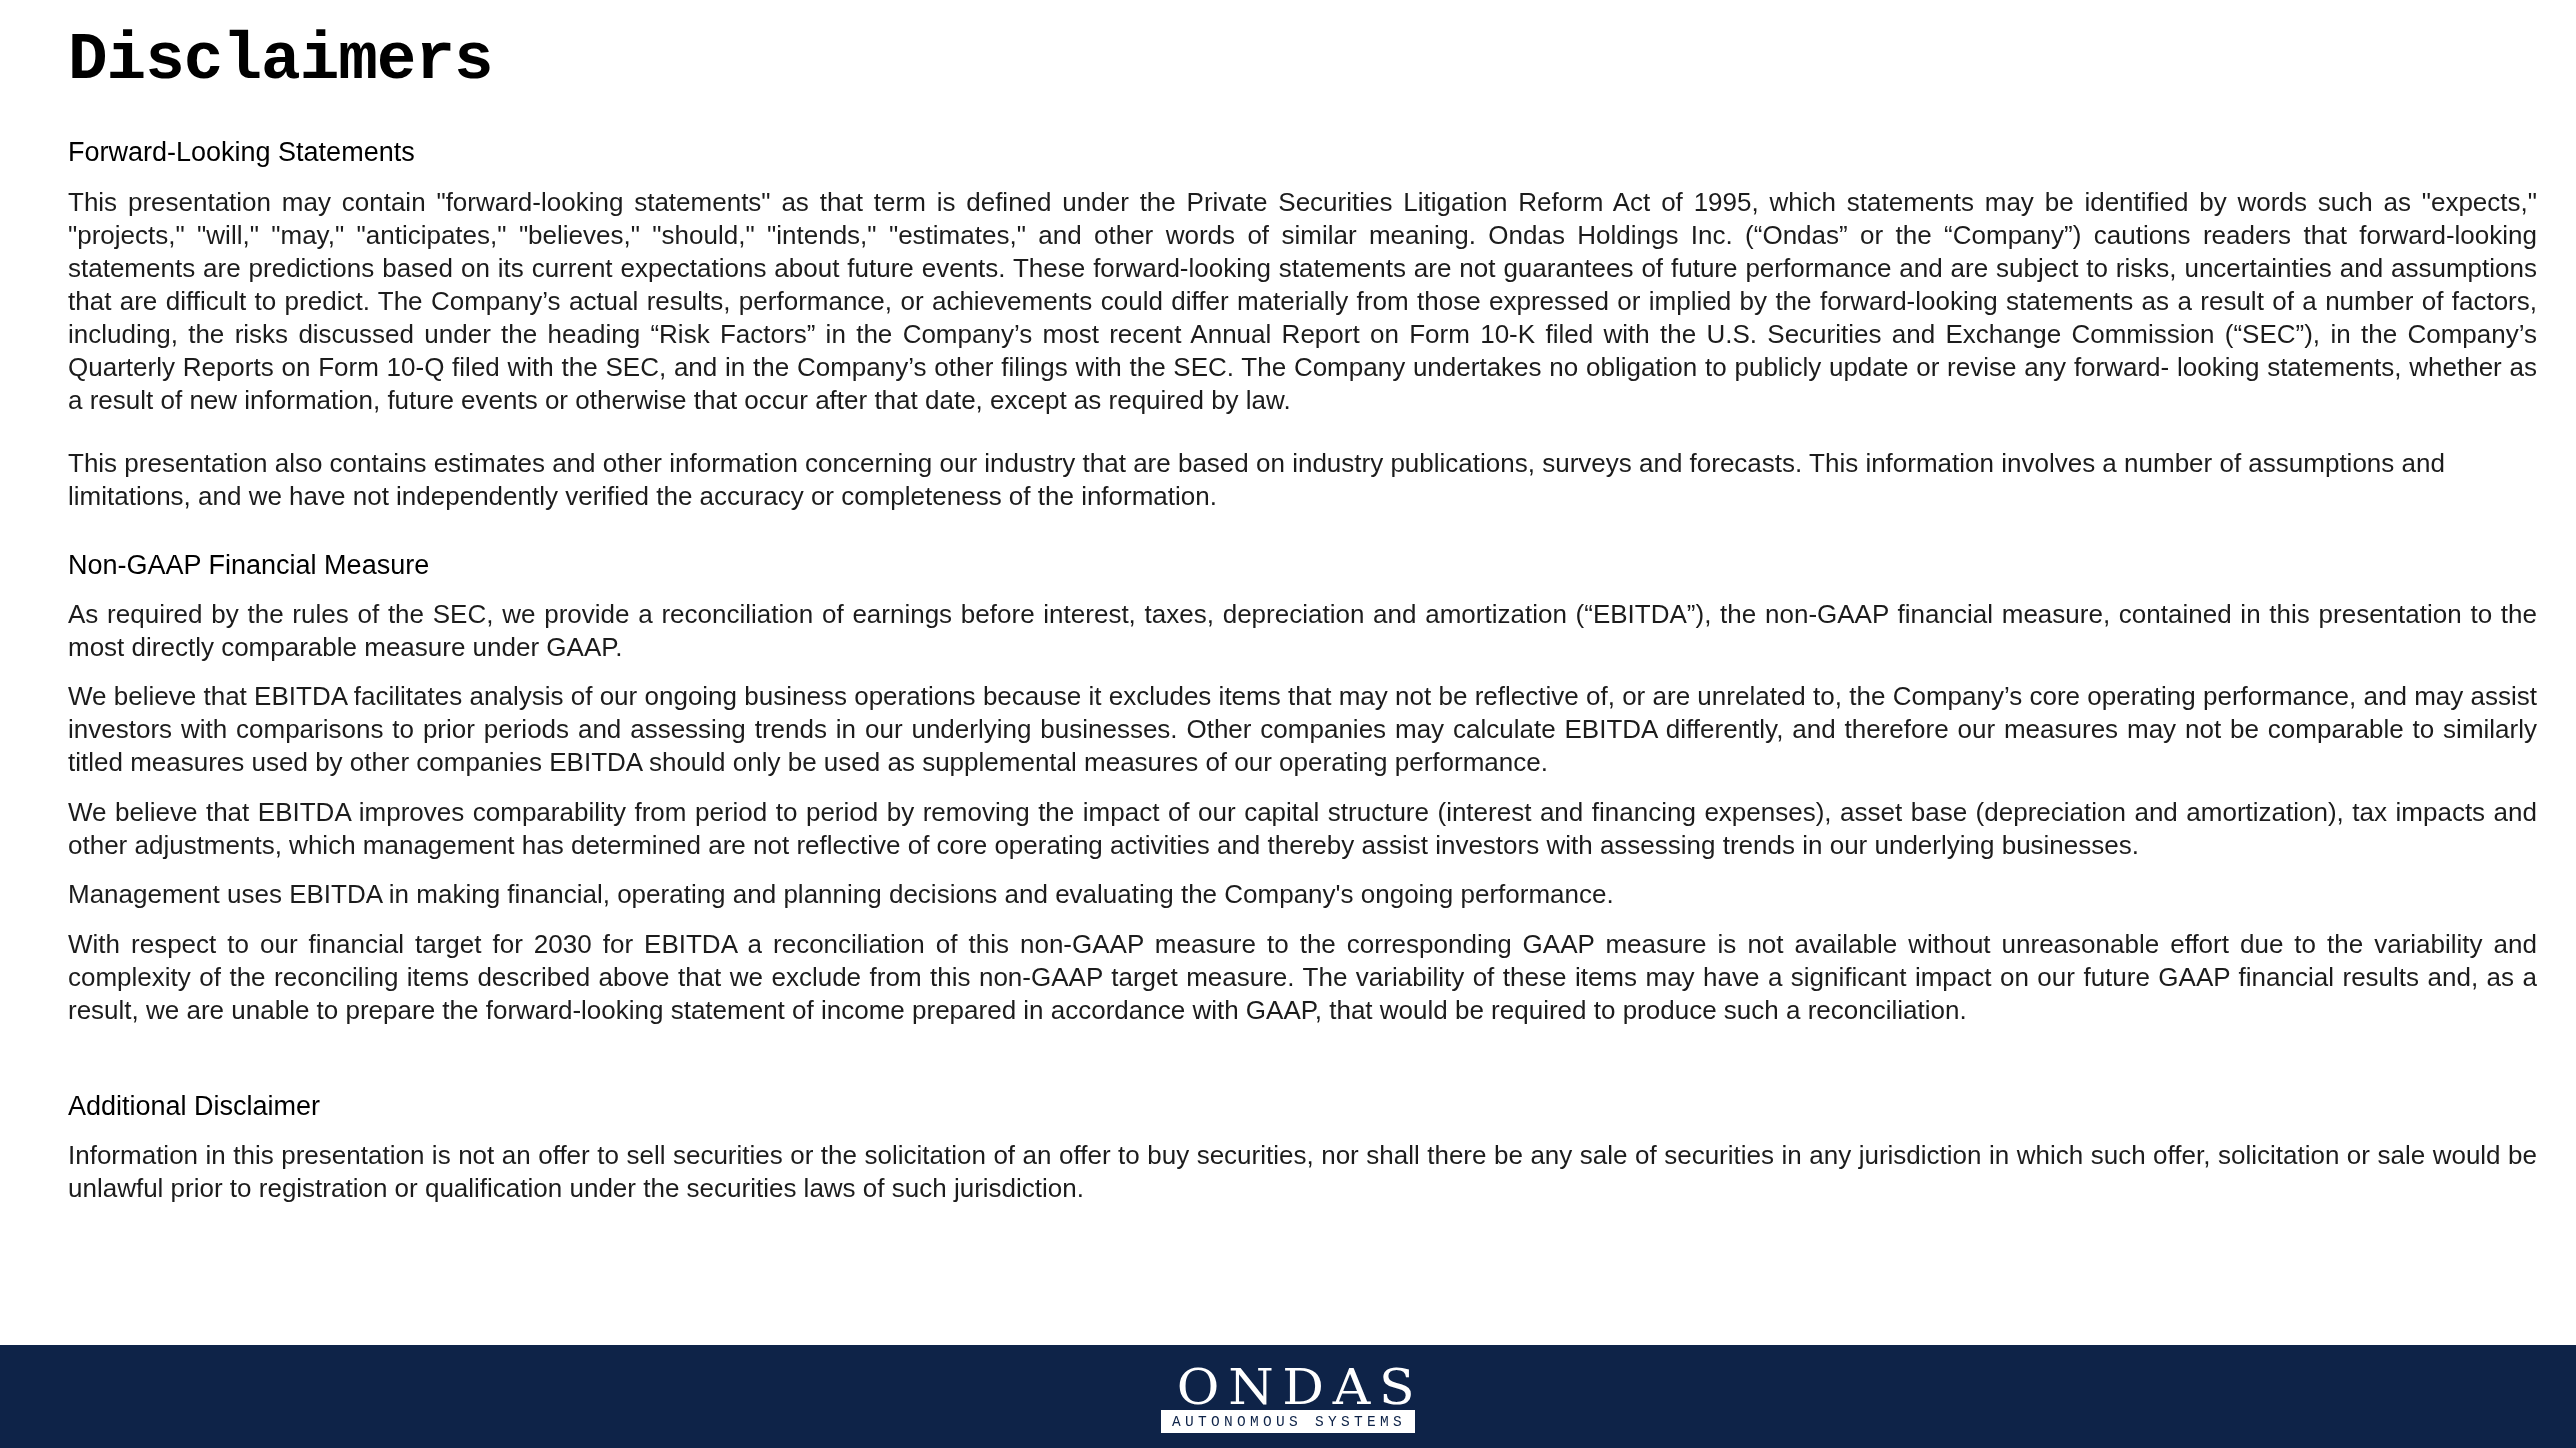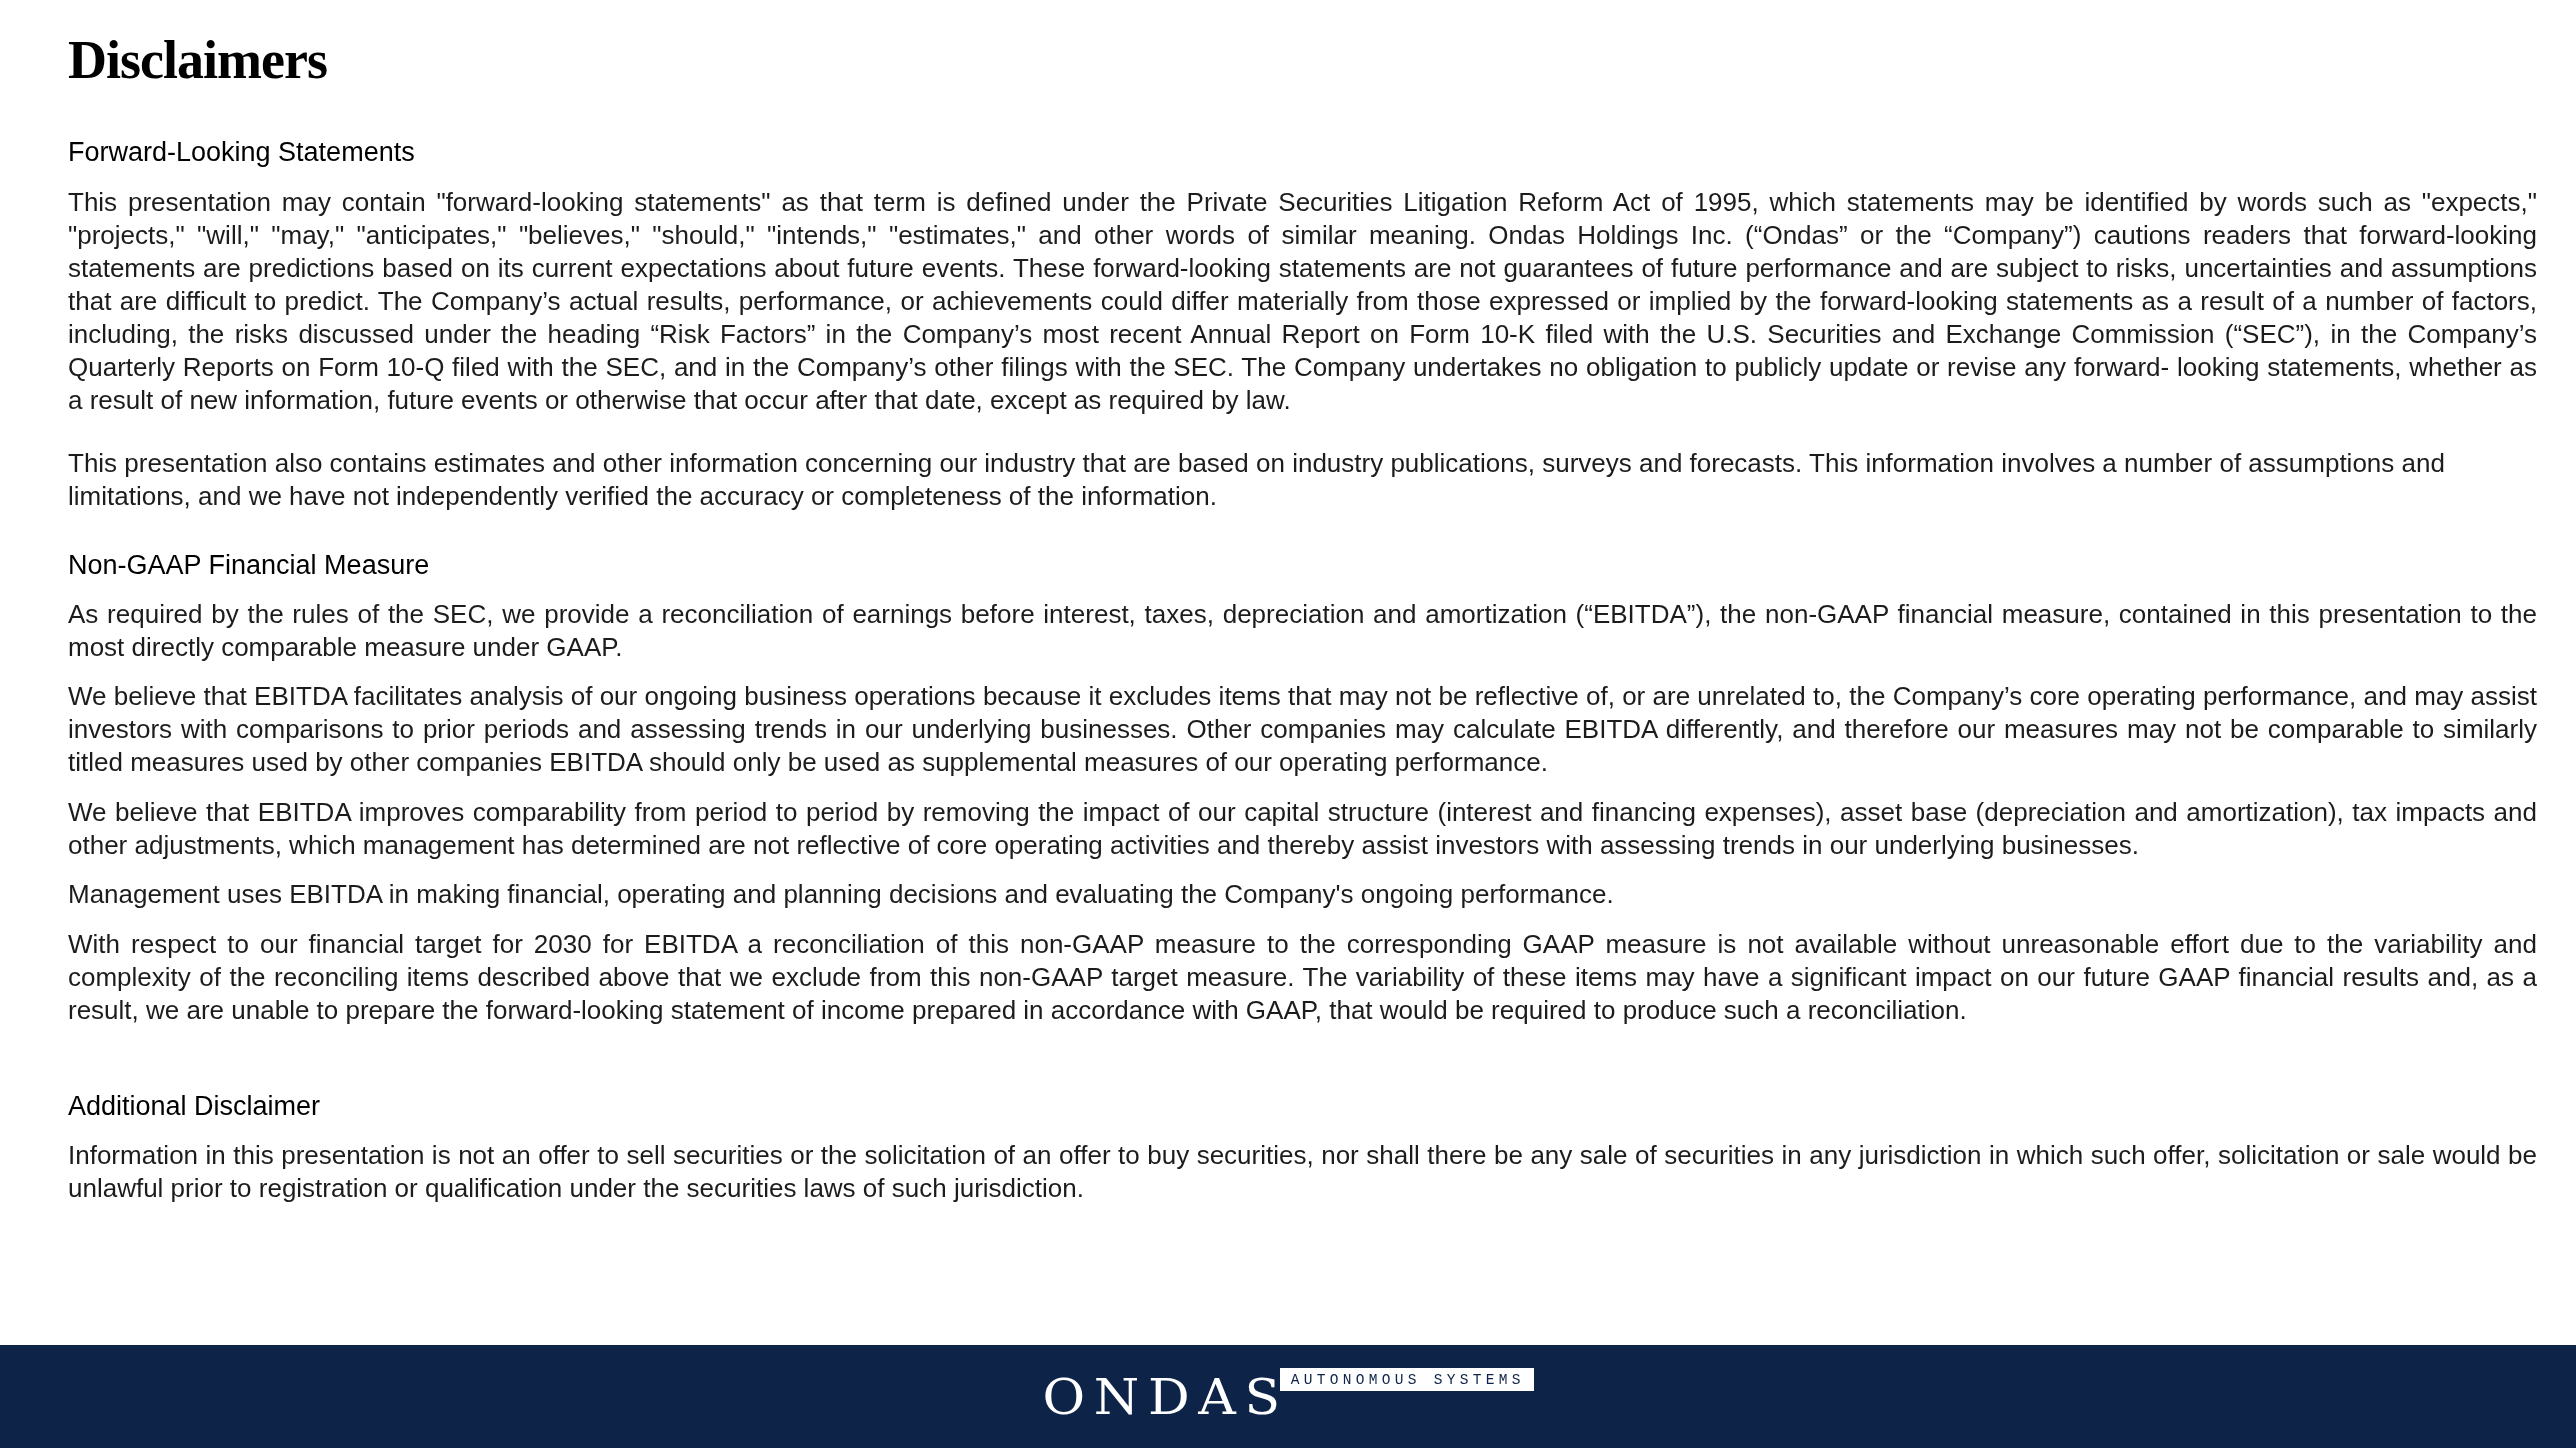--- a/index.html
+++ b/index.html
@@ -14,23 +14,23 @@
   body{
     width:2576px;height:1449px;
     background:#ffffff;
     font-family:"Liberation Sans",sans-serif;
     color:var(--body-text);
     overflow:hidden;
   }
   .slide{position:relative;width:2576px;height:1449px;background:#ffffff;}
   .content{padding:21px 39px 0 68px;}
   h1.page-title{
-    font-family:Liberation Serif, serif;
+    font-family:Liberation Mono, monospace;
     font-weight:bold;
-    font-size:54px;
+    font-size:66px;
     line-height:79px;
     letter-spacing:-1px;
     color:var(--heading-text);
     margin:0 0 29px 0;
   }
   h2.section-heading{
     font-size:27px;
     line-height:35px;
     font-weight:normal;
     color:var(--heading-text);
@@ -49,21 +49,22 @@
     position:absolute;
     left:0;right:0;bottom:0;
     height:104px;
     background:var(--footer-bg);
     display:flex;
     align-items:center;
     justify-content:center;
   }
   .logo{
     display:flex;
-    align-items:flex-start;
+    flex-direction:column;
+    align-items:flex-end;
   }
   .logo-word{
     font-family:"DejaVu Serif",serif;
     font-weight:400;
     font-size:52px;
     line-height:52px;
     letter-spacing:8.7px;
     margin-right:-8.7px; 
     color:var(--logo-text);
     transform:scaleY(0.92);

